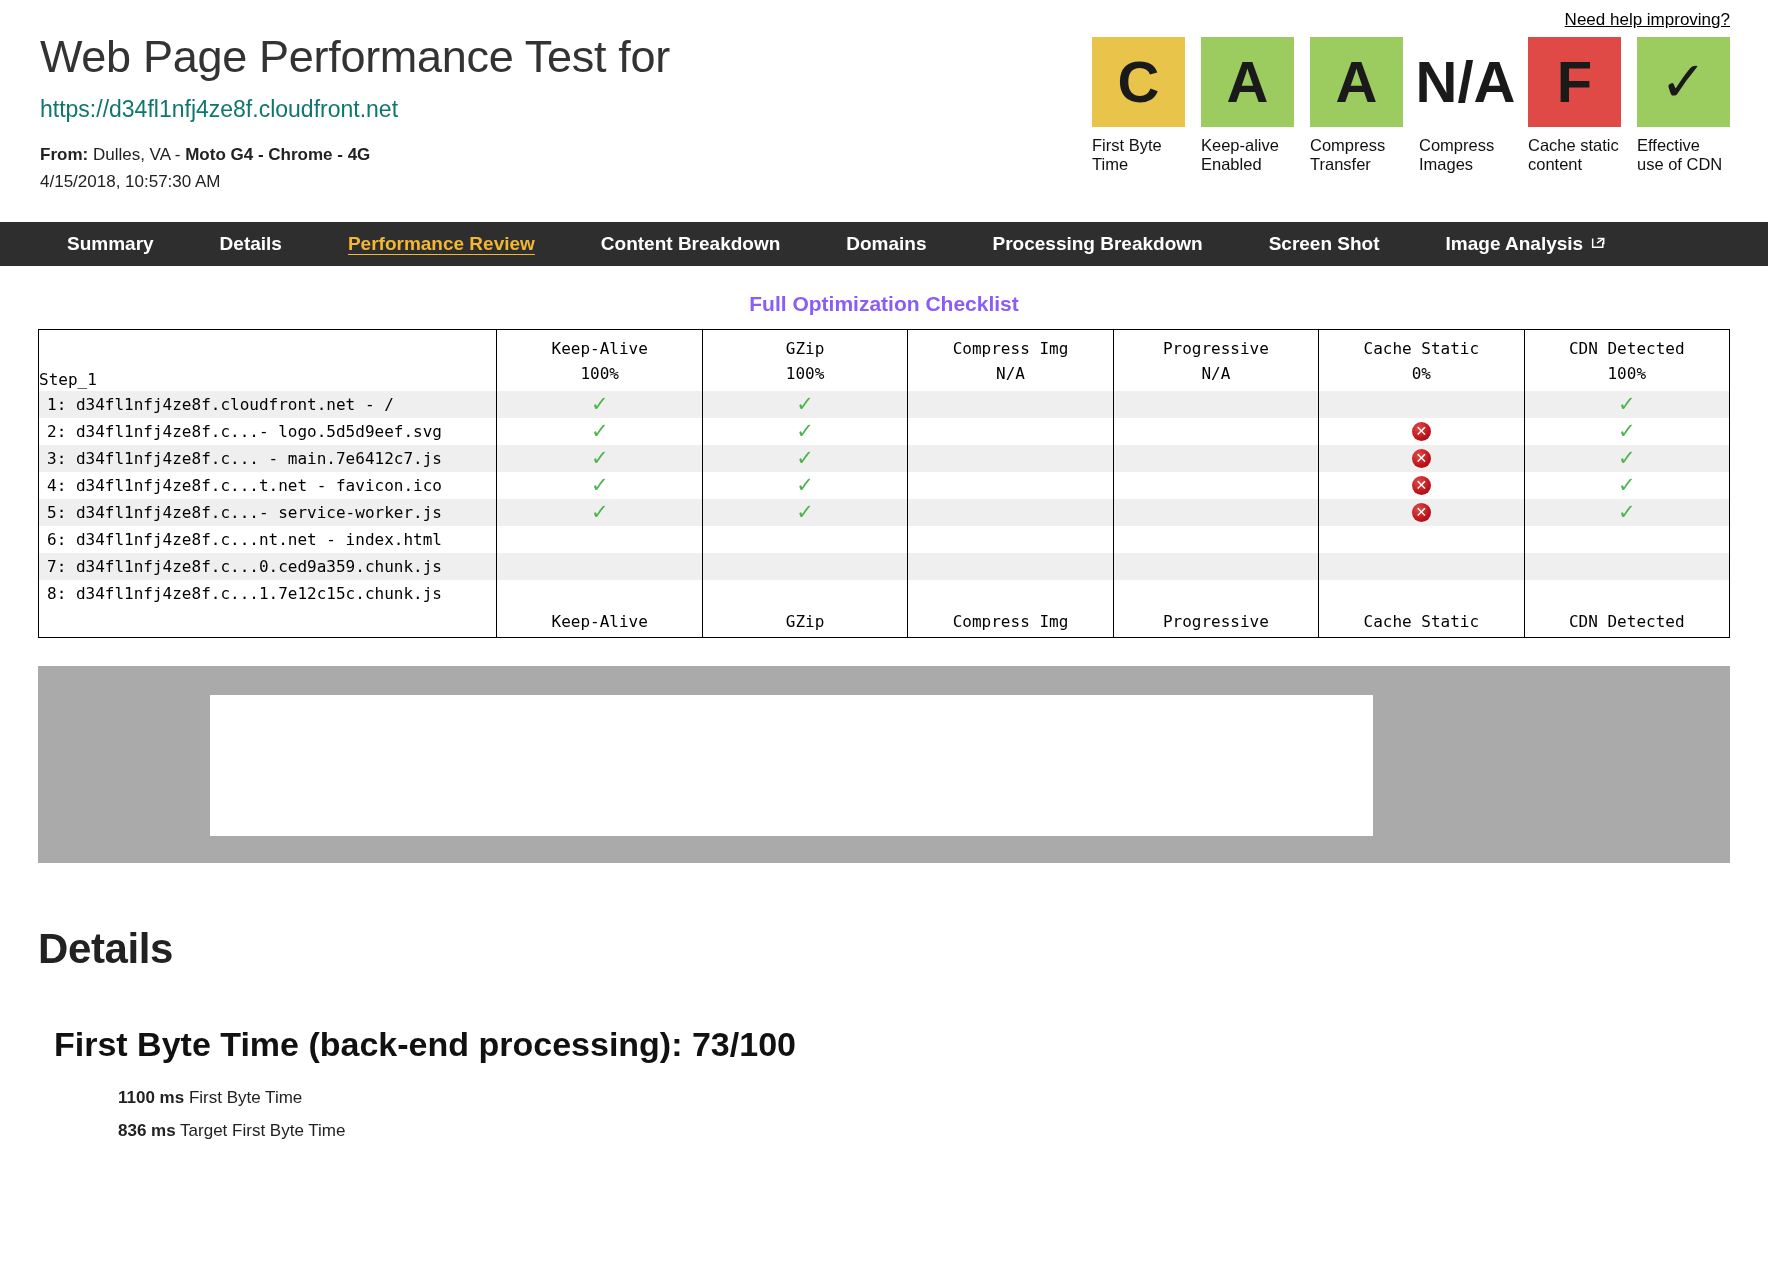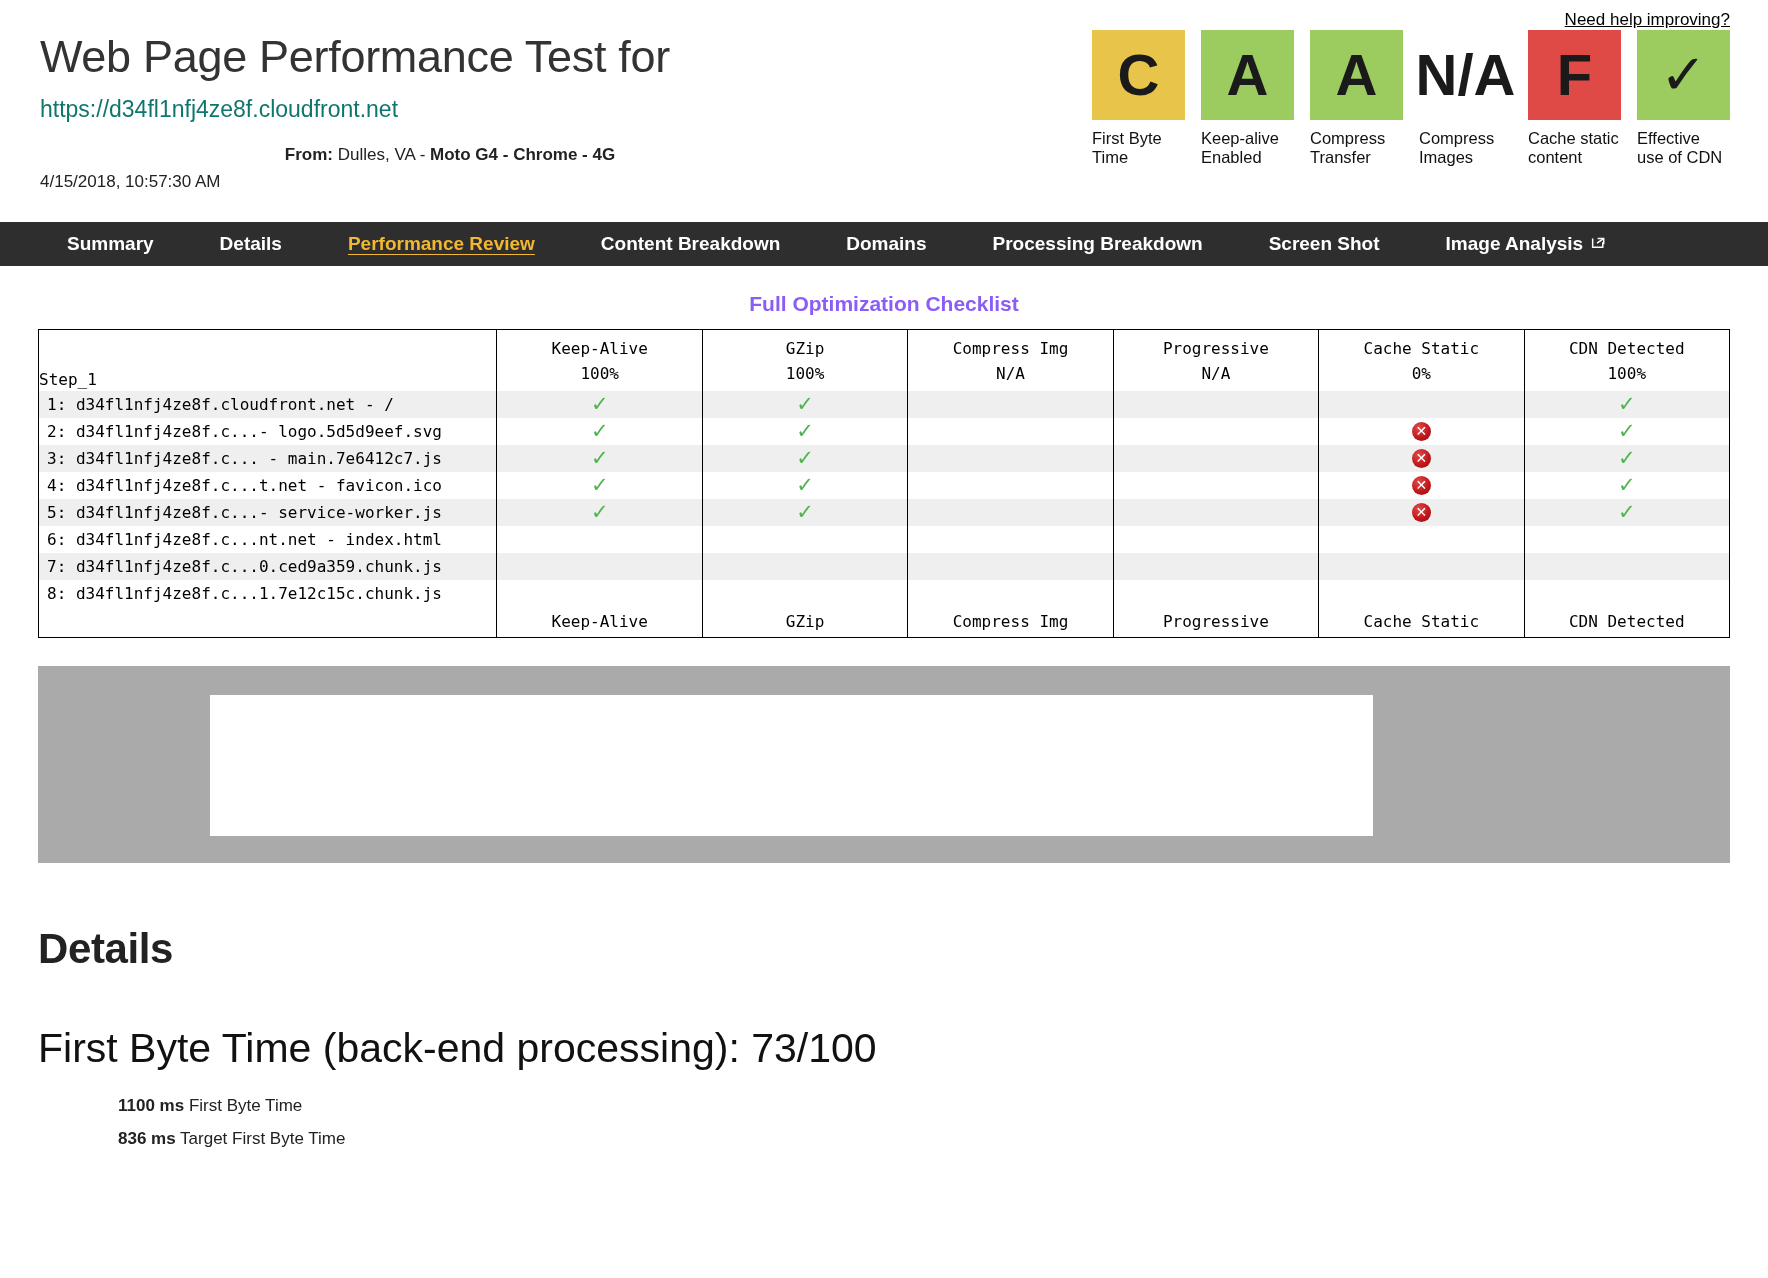--- a/index.html
+++ b/index.html
@@ -32,41 +32,41 @@
     font-size: 23px;
     color: #0f766e;
     text-decoration: none;
     margin-top: 14px;
     font-weight: 400;
   }
   .from-line {
     font-size: 17px;
     margin-top: 22px;
     color: #222;
-    text-align: center;
   }
   .from-line b { font-weight: 700; }
   .date-line {
     font-size: 17px;
     margin-top: 7px;
     color: #222;
   }
 
   
   .grades-wrap {
     position: absolute;
     right: 38px;
     top: 10px;
     text-align: right;
   }
   .help-link {
     font-size: 17px;
     color: #000;
     text-decoration: underline;
     display: inline-block;
+    margin-bottom: 7px;
     cursor: pointer;
   }
   .grades {
     display: flex;
     flex-direction: row;
     align-items: flex-start;
     gap: 16px;
   }
   .grade-col { width: 93px; }
   .grade-box {
@@ -220,24 +220,24 @@
   
   .details-section { padding: 0 38px; }
   .details-heading {
     font-size: 42px;
     font-weight: 700;
     color: #222;
     margin: 62px 0 0 0;
     letter-spacing: -0.4px;
   }
   .fbt-heading {
-    font-size: 41px;
-    font-weight: 400;
+    font-size: 34px;
+    font-weight: 700;
     color: #111;
-    margin: 52px 0 0 0;
+    margin: 52px 0 0 16px;
   }
   .metric-list {
     margin: 22px 0 0 80px;
   }
   .metric-row {
     font-size: 17px;
     color: #222;
     margin-bottom: 9px;
     line-height: 1.45;
   }

